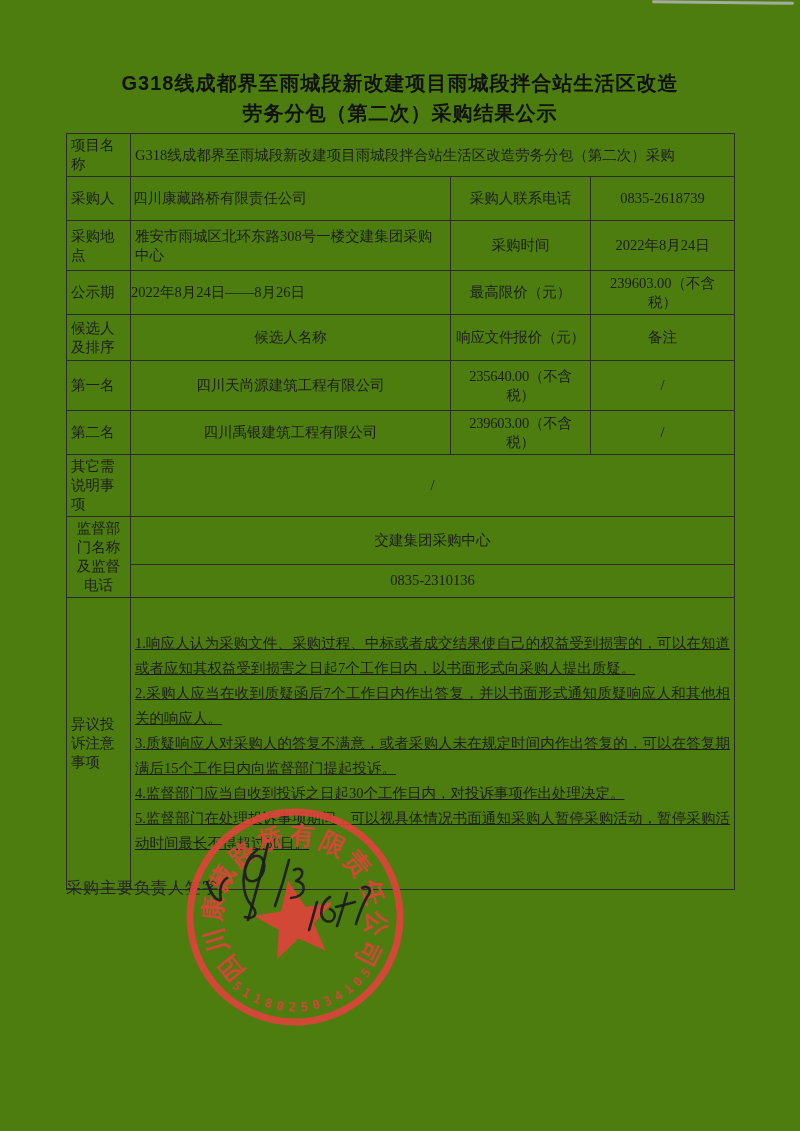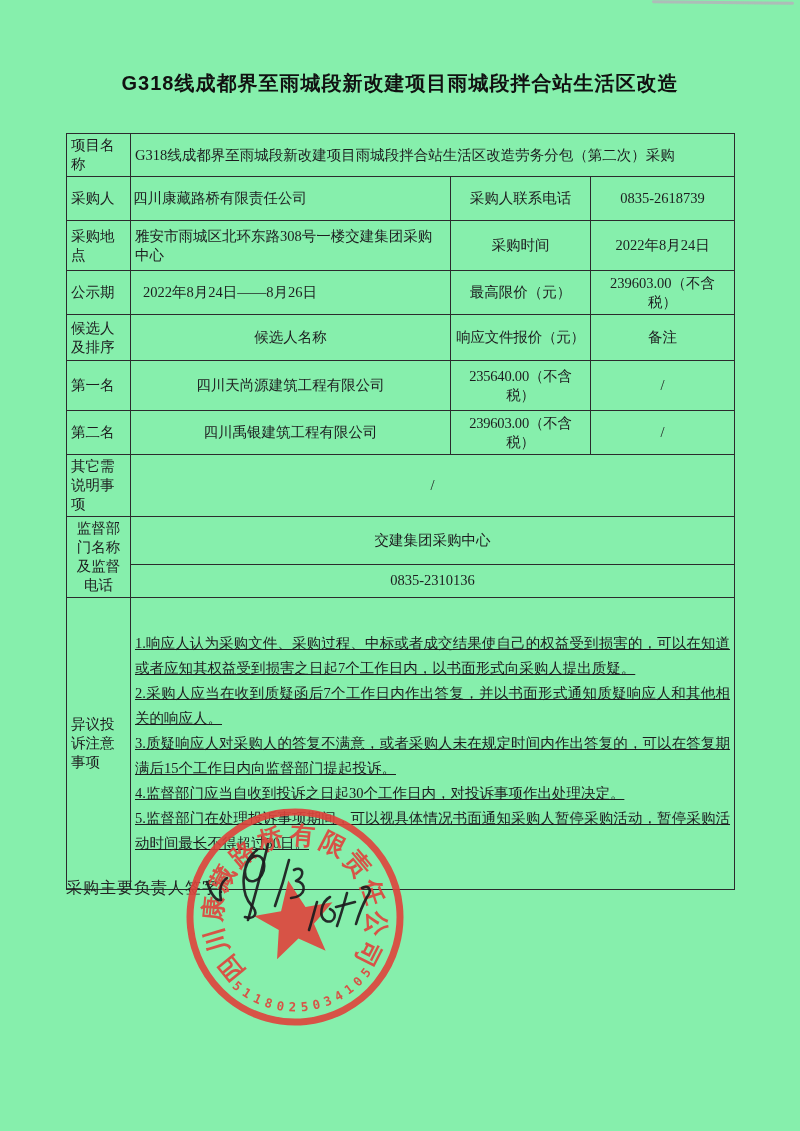--- a/index.html
+++ b/index.html
@@ -4,21 +4,21 @@
 <style>
   html,body{margin:0;padding:0;}
   body{
     width:800px;height:1131px;
     background:#fbfbfd;
     font-family:"Liberation Serif","DejaVu Serif",serif;
     color:#1c1c1e;
     position:relative;
     overflow:hidden;
   }
-  .page{position:absolute;inset:0;background:#86efac;}
+  .page{position:absolute;inset:0;background:#4d7c0f;}
   
   .scan-artifact{
     position:absolute;top:1px;left:652px;width:142px;height:3px;
     background:#b4b4ba;transform:rotate(.6deg);opacity:.85;border-radius:2px;
   }
   .title{
     position:absolute;top:68px;left:0;width:800px;
     text-align:center;
     font-family:"Liberation Sans","DejaVu Sans",sans-serif;
     font-weight:bold;font-size:20px;line-height:30px;color:#111;
@@ -73,20 +73,21 @@
 </style>
 </head>
 <body>
 
 <div class="page">
 
   <div class="scan-artifact"></div>
 
   <div class="title">
     <div>G318线成都界至雨城段新改建项目雨城段拌合站生活区改造</div>
+    <div>劳务分包（第二次）采购结果公示</div>
   </div>
 
   <table class="main">
     <colgroup>
       <col style="width:64px">
         <col style="width:320px">
         <col style="width:140px">
         <col style="width:144px">
     </colgroup>
     <tbody>
@@ -101,21 +102,21 @@
       <td class="cen">0835-2618739</td>
     </tr>
     <tr style="height:50px">
       <td class="lab">采购地点</td>
       <td style="">雅安市雨城区北环东路308号一楼交建集团采购中心</td>
       <td class="cen">采购时间</td>
       <td class="cen">2022年8月24日</td>
     </tr>
     <tr style="height:44px">
       <td class="lab">公示期</td>
-      <td style="padding-left:12px">2022年8月24日——8月26日</td>
+      <td style="padding-left:0">2022年8月24日——8月26日</td>
       <td class="cen">最高限价（元）</td>
       <td class="cen" style="padding:2px 12px">239603.00（不含税）</td>
     </tr>
     <tr style="height:46px">
       <td class="lab">候选人及排序</td>
       <td class="cen">候选人名称</td>
       <td class="price">响应文件报价（元）</td>
       <td class="cen">备注</td>
     </tr>
     <tr style="height:50px">

